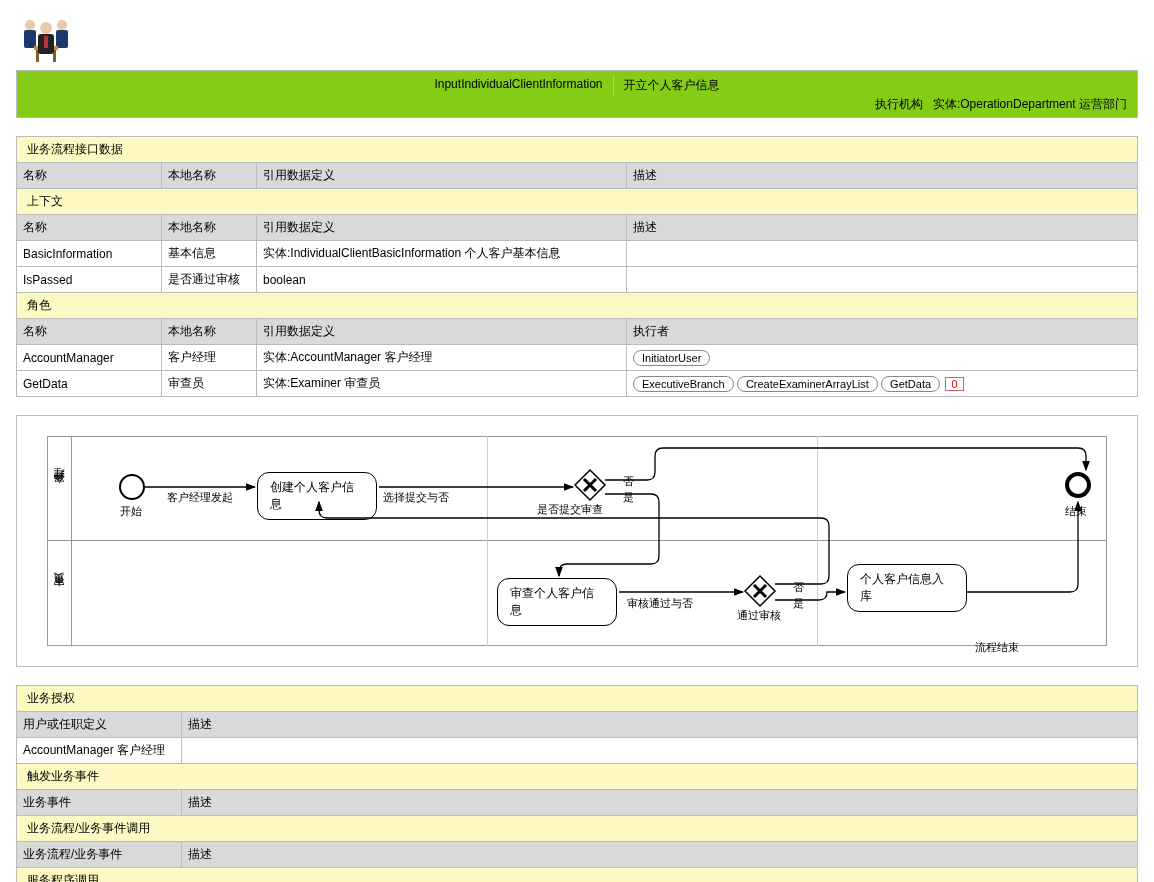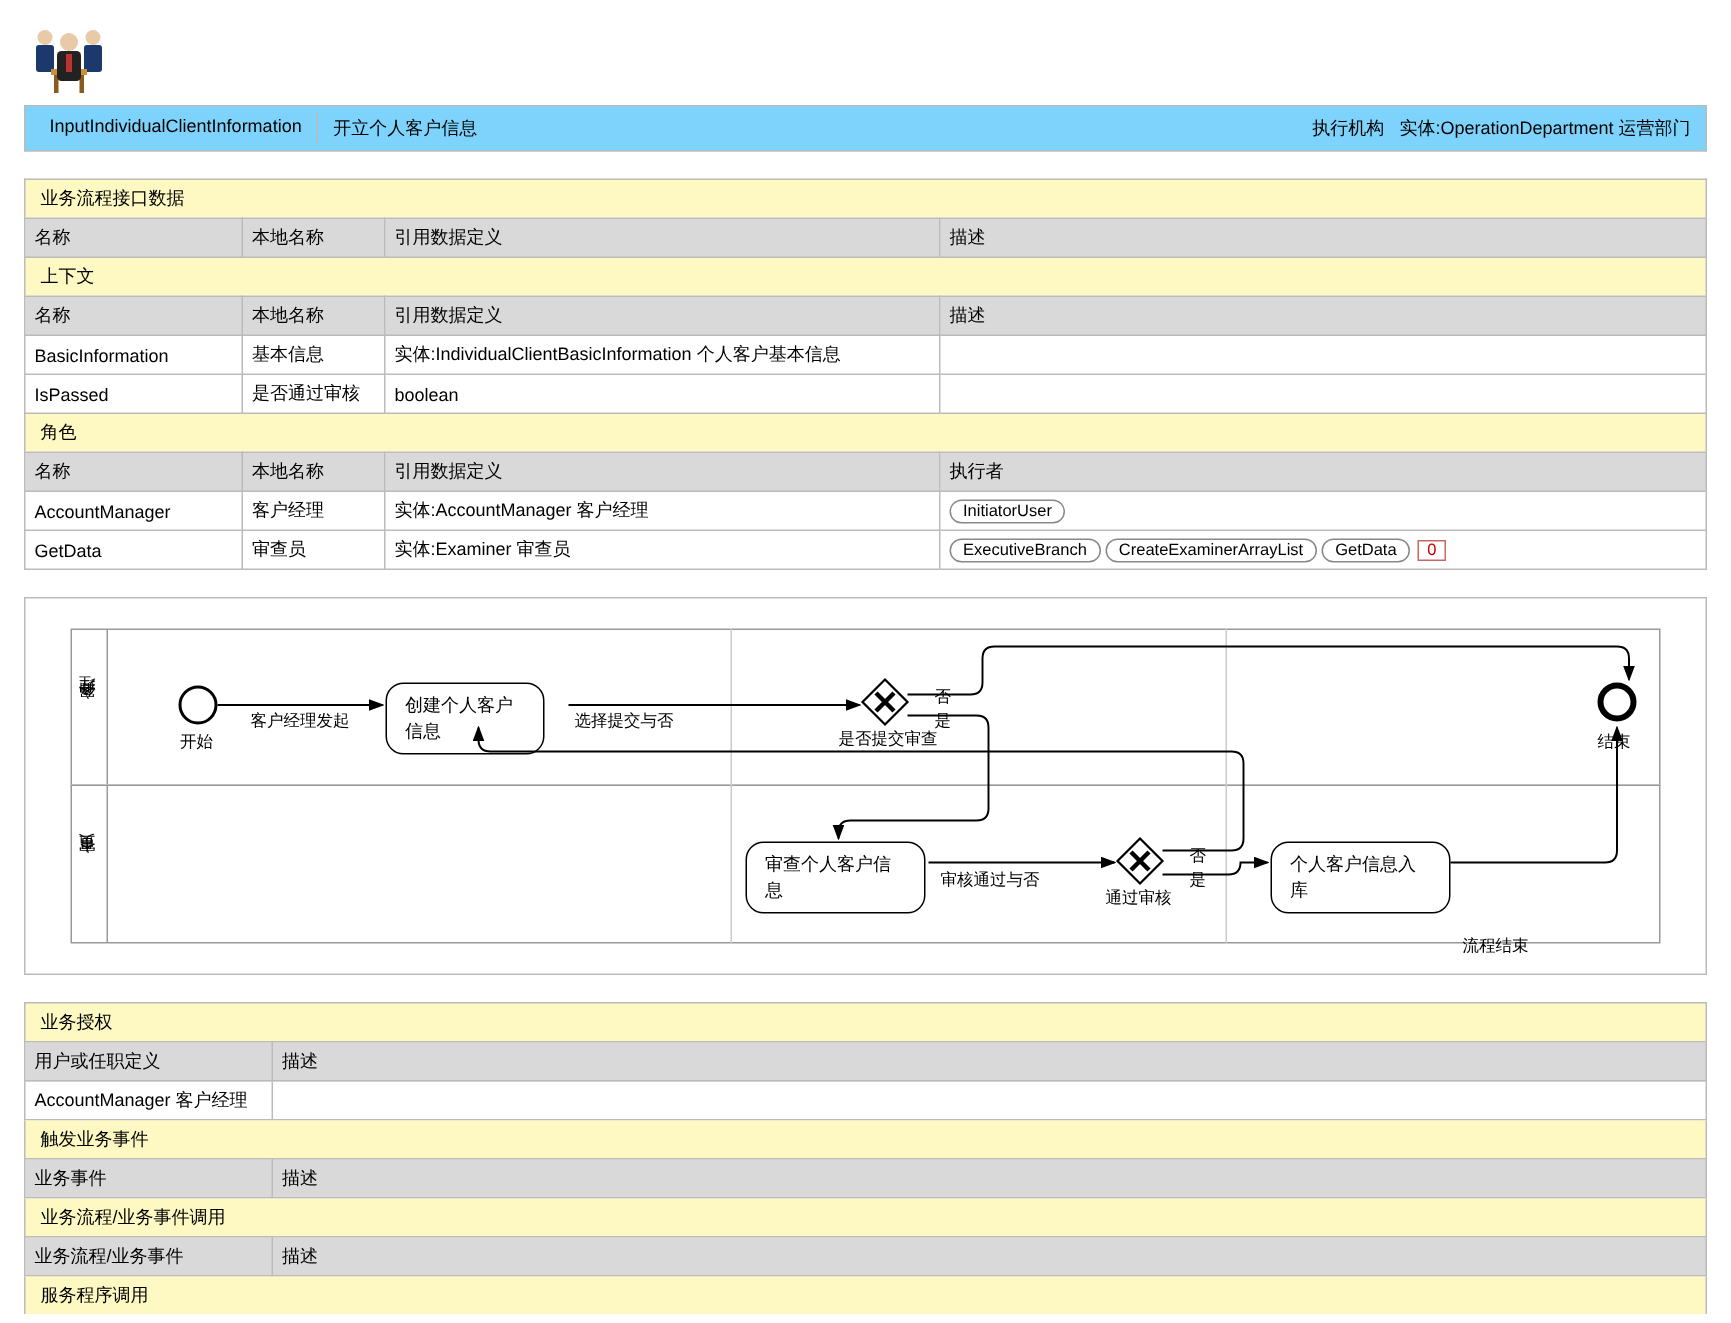--- a/index.html
+++ b/index.html
@@ -15,23 +15,24 @@
     width: 60px;
     height: 50px;
     margin-bottom: 4px;
     position: relative;
   }
   .header-icon svg { width: 100%; height: 100%; }
   .title-bar {
     display: flex;
     align-items: center;
     border: 1px solid #bbb;
-    background: #7dd3fc;
+    background: #84cc16;
     padding: 4px 6px;
     margin-bottom: 18px;
+    flex-direction: column;
   }
   .title-bar .left { display: flex; gap: 0; }
   .title-bar .cell {
     padding: 2px 10px;
     border-right: 1px solid #bbb;
   }
   .title-bar .cell:last-child { border-right: none; }
   .title-bar .right { margin-left: auto; padding-right: 4px; }
   .section-hdr {
     border: 1px solid #bbb;
@@ -287,41 +288,41 @@
           <span>审查员</span>
         </div>
     </div>
 
     <div class="vline" style="left:440px;"></div>
     <div class="vline" style="left:770px;"></div>
 
     <div class="node-circle start" style="left:72px; top:38px;"></div>
     <div class="dlabel" style="left:73px; top:68px;">开始</div>
 
-    <div class="node-task" style="left:210px; top:36px; width:106px;">创建个人客户信息</div>
+    <div class="node-task" style="left:210px; top:36px; width:120px;">创建个人客户信息</div>
 
     <div class="node-gateway" style="left:528px; top:34px;">
       <svg viewBox="0 0 30 30">
           <polygon points="15,0 30,15 15,30 0,15" fill="#fff" stroke="#000" stroke-width="1.5"></polygon>
           <path d="M9 9 L21 21 M21 9 L9 21" stroke="#000" stroke-width="3"></path>
         </svg>
     </div>
-    <div class="dlabel" style="left:512px; top:66px;font-family:Liberation Serif, serif;">是否提交审查</div>
+    <div class="dlabel" style="left:490px; top:66px;font-family:Liberation Serif, serif;">是否提交审查</div>
 
     <div class="node-task" style="left:450px; top:142px; width:120px;">审查个人客户信息</div>
 
     <div class="node-gateway" style="left:698px; top:140px;">
       <svg viewBox="0 0 30 30">
           <polygon points="15,0 30,15 15,30 0,15" fill="#fff" stroke="#000" stroke-width="1.5"></polygon>
           <path d="M9 9 L21 21 M21 9 L9 21" stroke="#000" stroke-width="3"></path>
         </svg>
     </div>
     <div class="dlabel" style="left:690px; top:172px;">通过审核</div>
 
-    <div class="node-task" style="left:800px; top:142px; width:120px;">个人客户信息入库</div>
+    <div class="node-task" style="left:800px; top:128px; width:120px;">个人客户信息入库</div>
 
     <div class="node-circle end" style="left:1018px; top:36px;"></div>
     <div class="dlabel" style="left:1018px; top:68px;">结束</div>
 
     <div class="dlabel" style="left:120px; top:54px;">客户经理发起</div>
     <div class="dlabel" style="left:336px; top:54px;">选择提交与否</div>
     <div class="dlabel" style="left:576px; top:38px;">否</div>
     <div class="dlabel" style="left:576px; top:54px;">是</div>
     <div class="dlabel" style="left:580px; top:160px;">审核通过与否</div>
     <div class="dlabel" style="left:746px; top:144px;">否</div>

